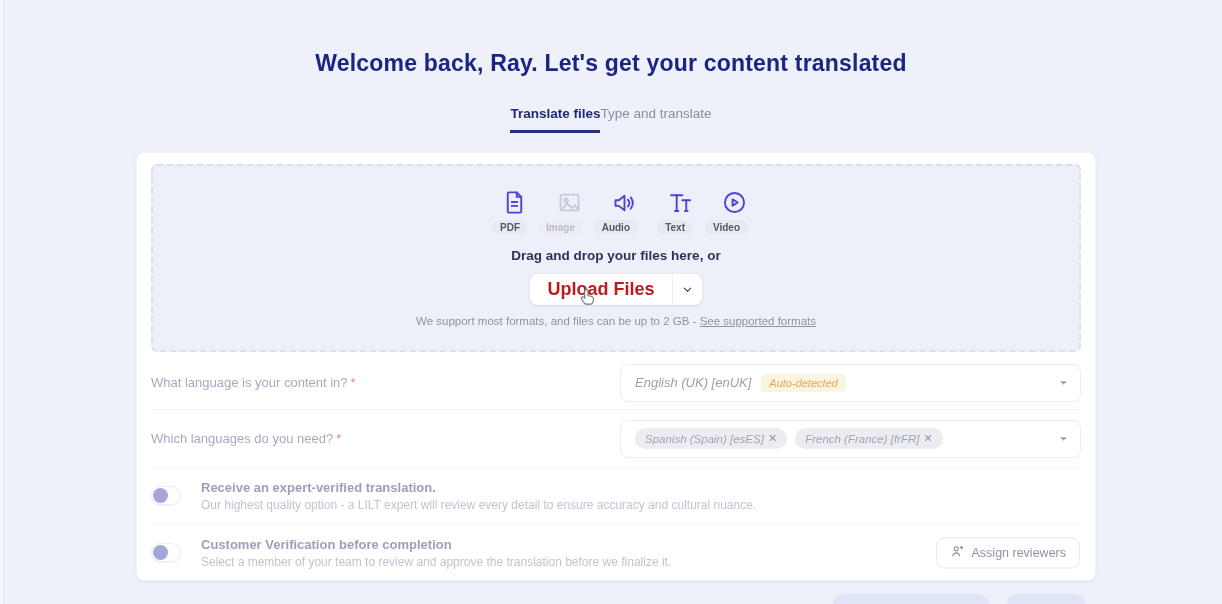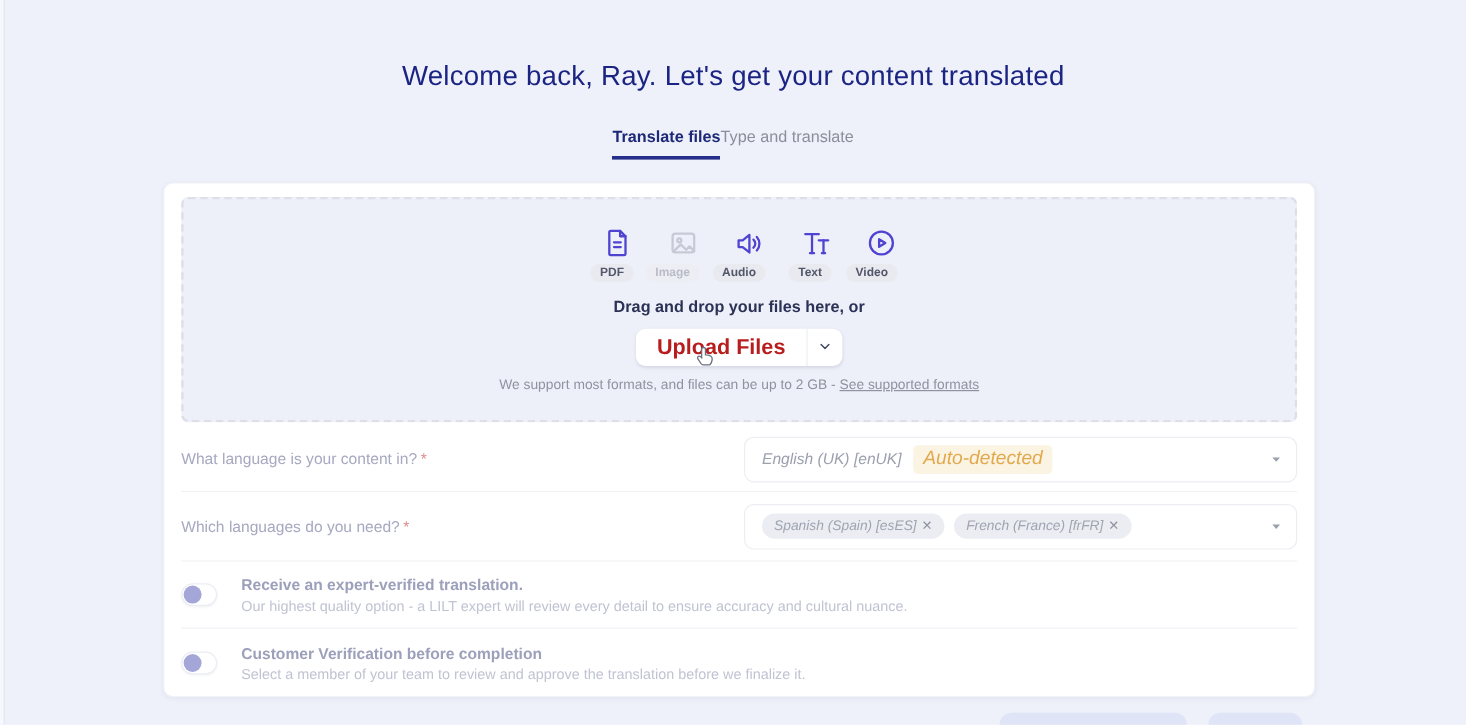--- a/index.html
+++ b/index.html
@@ -3,21 +3,21 @@
 <meta charset="utf-8">
 <style>
   * { margin:0; padding:0; box-sizing:border-box; }
   html,body { width:1222px; height:604px; overflow:hidden; }
   body { font-family:"Liberation Sans","DejaVu Sans",sans-serif; background:#eef0fa; position:relative; }
 
   .left-edge { position:absolute; left:0; top:0; width:4px; height:100%;
     background:#f7f8fd; border-right:1px solid #e3e5f1; }
 
   .page-title { position:absolute; left:0; top:50px; width:100%; text-align:center;
-    font-size:23px; font-weight:400; color:#1b2482; letter-spacing:.2px; }
+    font-size:23px; font-weight:700; color:#1b2482; letter-spacing:.2px; }
 
   .tabs { position:absolute; left:0; top:106px; width:100%; display:flex;
     justify-content:center; }
   .tab { font-size:13.5px; padding-bottom:9px; cursor:pointer; }
   .tab.active { color:#1d2878; font-weight:700; border-bottom:3px solid #252f8a; }
   .tab.inactive { color:#8b8f9a; font-weight:400; }
 
   .card { position:absolute; left:136px; top:152px; width:960px; height:429px;
     background:#ffffff; border:1px solid #f1f2f7; border-radius:8px;
     box-shadow:0 1px 4px rgba(20,30,80,.05); }
@@ -54,21 +54,21 @@
     align-items:center; justify-content:space-between; }
   .row-source { top:203px; height:53px; }
   .row-target { top:257px; height:57px; }
   .field-label { font-size:13px; color:#a6a9c0; }
   .req { color:#dd8a8a; margin-left:3px; }
 
   .select { position:relative; width:461px; height:38px; background:#fff;
     border:1px solid #ededf3; border-radius:8px; display:flex; align-items:center;
     padding:0 30px 0 14px; cursor:pointer;font-style:italic; }
   .select-value { font-size:13px; color:#9ba0ae; }
-  .badge-auto { margin-left:10px; font-size:16px; color:#e2a94f; background:#fcf4e3;
+  .badge-auto { margin-left:10px; font-size:11px; color:#e2a94f; background:#fcf4e3;
     border-radius:4px; padding:3px 8px; }
   .select-caret { position:absolute; right:11px; top:50%; transform:translateY(-50%);
     color:#9aa0ac; width:11px; height:11px; }
   .select-caret svg { width:11px; height:11px; display:block; }
 
   .chips { display:flex; gap:8px; }
   .chip { display:flex; align-items:center; gap:4px; background:#ebedf2;
     border-radius:12px; padding:4px 10px; font-size:11.5px; color:#9fa4b1; }
   .chip-x { font-size:11px; color:#8f94a2; cursor:pointer; }
 
@@ -246,18 +246,29 @@
   <div class="divider d3"></div>
 
   <div class="option-row opt2">
     <div class="toggle">
       <div class="knob"></div>
     </div>
     <div class="opt-text">
       <div class="opt-title">Customer Verification before completion</div>
       <div class="opt-desc">Select a member of your team to review and approve the translation before we finalize it.</div>
     </div>
+    <div class="assign-btn">
+      <span>
+        <svg viewBox="0 0 24 24" fill="none" stroke="currentColor" stroke-width="1.8" stroke-linecap="round" stroke-linejoin="round">
+          <circle cx="10" cy="8.5" r="3.2"></circle>
+          <path d="M4.5 20c.7-3.4 3-5 5.5-5s4.8 1.6 5.5 5"></path>
+          <path d="M18.5 4.5v4"></path>
+            <path d="M16.5 6.5h4"></path>
+        </svg>
+      </span>
+      <span>Assign reviewers</span>
+    </div>
   </div>
 
 </div>
 
 <div class="footer-btn fb1"></div>
 <div class="footer-btn fb2"></div>
 
 </body></html>

